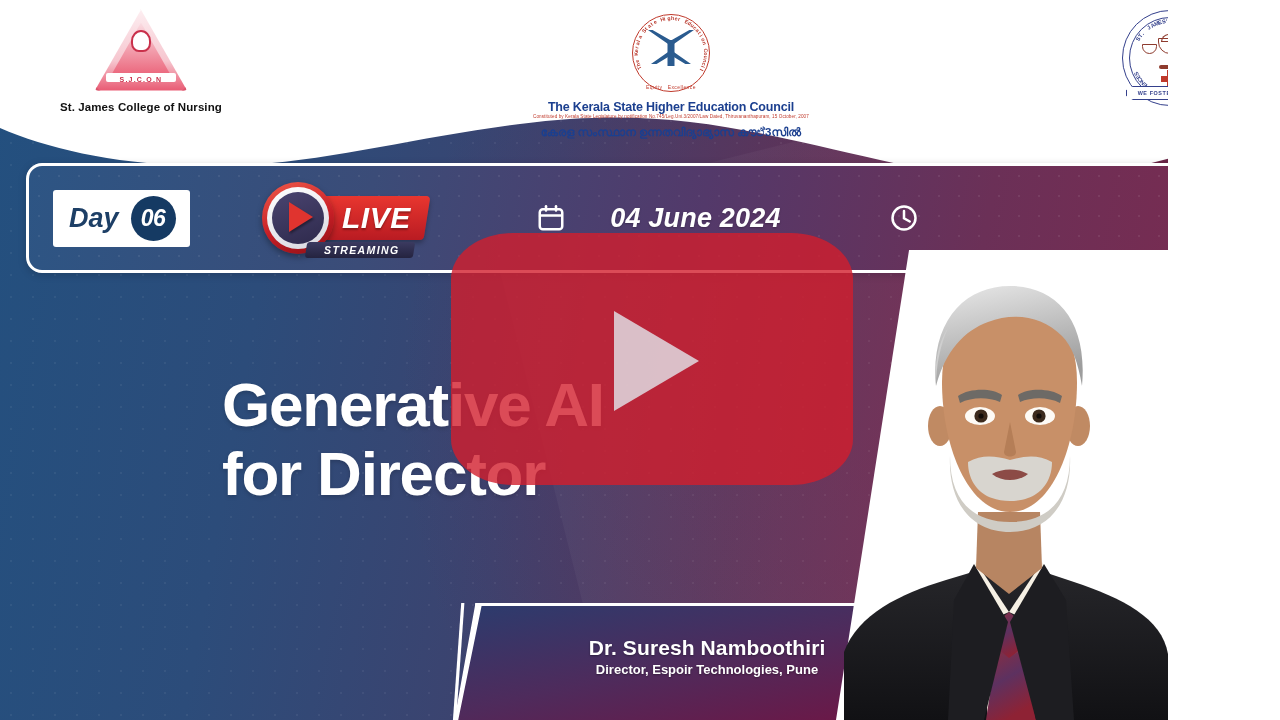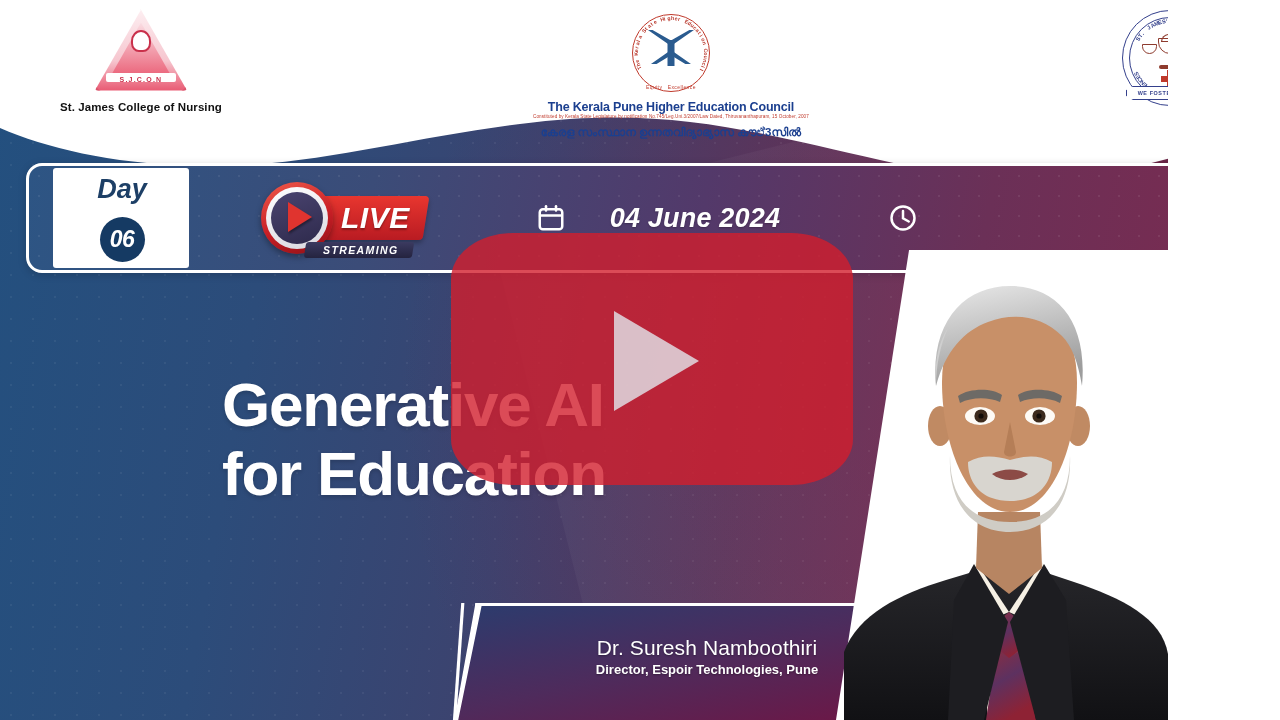--- a/index.html
+++ b/index.html
@@ -137,21 +137,20 @@
   .infobar-dots{
     position:absolute; inset:0; border-radius:13px;
     background-image:radial-gradient(rgba(255,255,255,.07) 1px, transparent 1.2px);
     background-size:20px 20px; pointer-events:none;
   }
 
   .day-badge{
     position:relative; background:#ffffff; border-radius:3px;
     padding:6px 14px 6px 16px; display:flex; align-items:center; gap:12px; z-index:2;
     min-width:136px;
-    flex-direction:column;
   }
   .day-badge .daytxt{ font-size:27px; font-style:italic; font-weight:bold; color:#1d3f66; }
   .day-badge .daynum{
     width:45px; height:45px; border-radius:50%; background:#153a63; color:#fff;
     display:flex; align-items:center; justify-content:center;
     font-size:23px; font-weight:bold; font-style:italic; letter-spacing:-.5px;
   }
 
   .live-logo{ position:relative; margin-left:72px; z-index:2;
     display:flex; align-items:center; }
@@ -249,21 +248,21 @@
     clip-path:polygon(4.6% 0%,100% 0%,100% 3px,5.8% 3px,0.7% 100%,0 100%);
   }
   .plate .edge2{
     position:absolute; left:0; top:0; width:40px; height:130px;
     background:#ffffff;
     clip-path:polygon(23% 0, 31% 0, 8% 100%, 0 100%);
   }
   .plate .txt{
     position:absolute; left:0; right:0; top:33px; text-align:center; color:#fff;
   }
-  .plate .nm{ font-size:21px; font-weight:normal; letter-spacing:.1px;
+  .plate .nm{ font-size:21px; font-weight:bold; letter-spacing:.1px;
     text-shadow:0 1px 2px rgba(0,0,0,.35); }
   .plate .rl{ font-size:13px; font-weight:bold; margin-top:2px;
     text-shadow:0 1px 2px rgba(0,0,0,.35); }
 </style>
 </head>
 <body>
 
 <div id="stage">
 
   <div class="bg-body"></div>
@@ -333,21 +332,21 @@
             <span style="transform: translate(0px, 0px) rotate(100.3deg) translate(0px, -38px);">n</span>
             <span style="transform: translate(0px, 0px) rotate(106.2deg) translate(0px, -38px);">c</span>
             <span style="transform: translate(0px, 0px) rotate(112.1deg) translate(0px, -38px);">i</span>
             <span style="transform: translate(0px, 0px) rotate(118deg) translate(0px, -38px);">l</span>
           </div>
         <div class="stem"></div>
         <div class="chev c1"></div>
         <div class="chev c2"></div>
         <div class="eq"><span>Equity</span>&nbsp;&nbsp;&nbsp;<span>Excellence</span></div>
       </div>
-      <div class="kshec-title">The Kerala Pune Higher Education Council</div>
+      <div class="kshec-title">The Kerala State Higher Education Council</div>
       <div class="kshec-sub">Constituted by Kerala State Legislature by notification No.745/Leg.Uni.3/2007/Law Dated, Thiruvananthapuram, 15 October, 2007</div>
       <div class="kshec-mal">കേരള സംസ്ഥാന ഉന്നതവിദ്യാഭ്യാസ കൗඒ3സിൽ</div>
     </div>
 
     <div class="logo-block">
       <div class="crest3">
         <div class="o"></div>
           <div class="o2"></div>
         <div class="arc" id="pharma-top">
             <span style="transform: translate(0px, 0px) rotate(-62deg) translate(0px, -40px);">S</span>
@@ -448,21 +447,21 @@
     <div class="meta-group meta-time">
       <svg class="ico" viewBox="0 0 24 24" fill="none" stroke="#ffffff" stroke-width="2" stroke-linecap="round">
         <circle cx="12" cy="12" r="9.2"></circle>
         <polyline points="12,6.4 12,12.2 16.6,14.8"></polyline>
       </svg>
     </div>
   </div>
 
   <div class="title">
     <span class="l1">Generative AI</span>
-    <span class="l2">for Education</span>
+    <span class="l2">for Director</span>
   </div>
 
   <div class="yt">
     <div class="body"></div>
     <div class="tri"></div>
   </div>
 
   <div class="plate">
     <div class="shape"></div>
     <div class="edge"></div>

